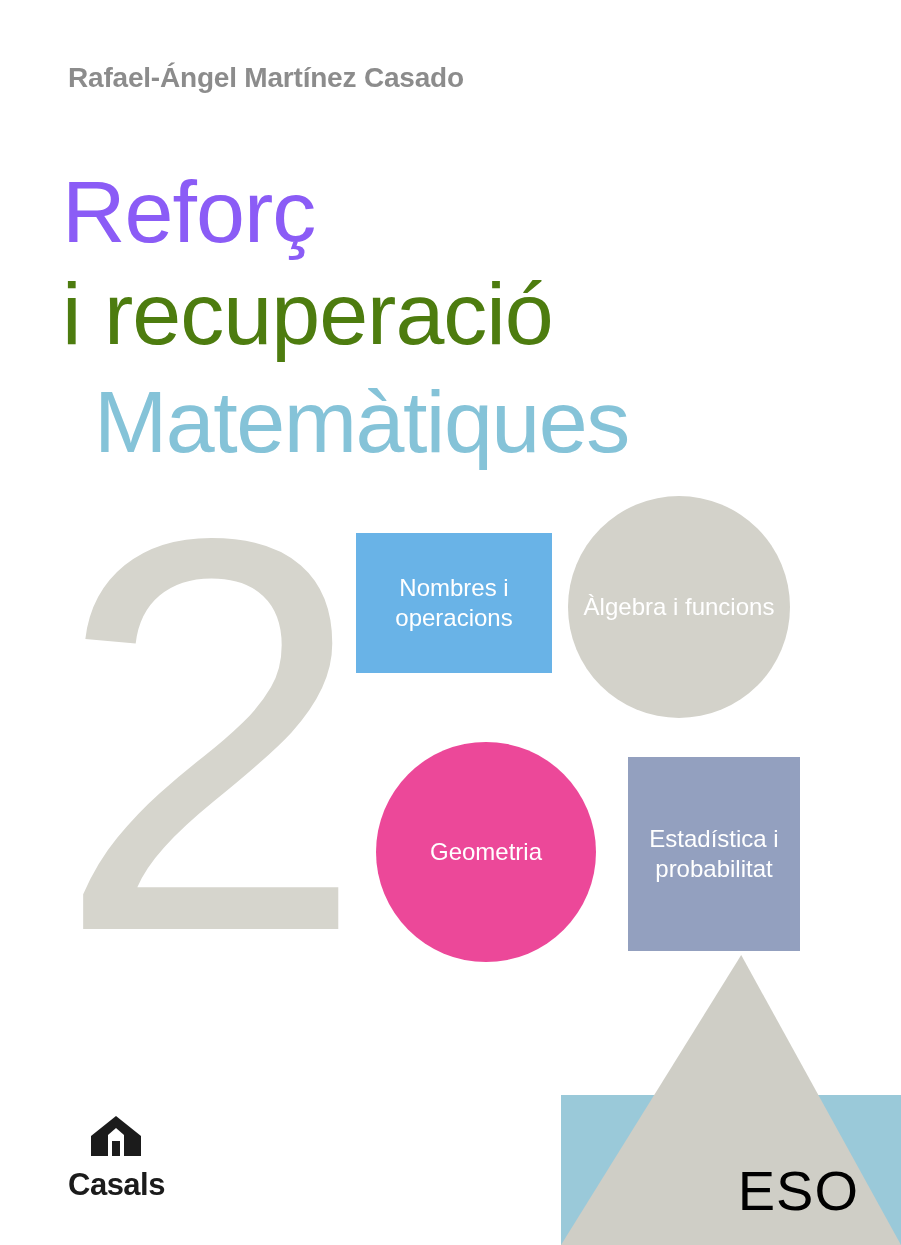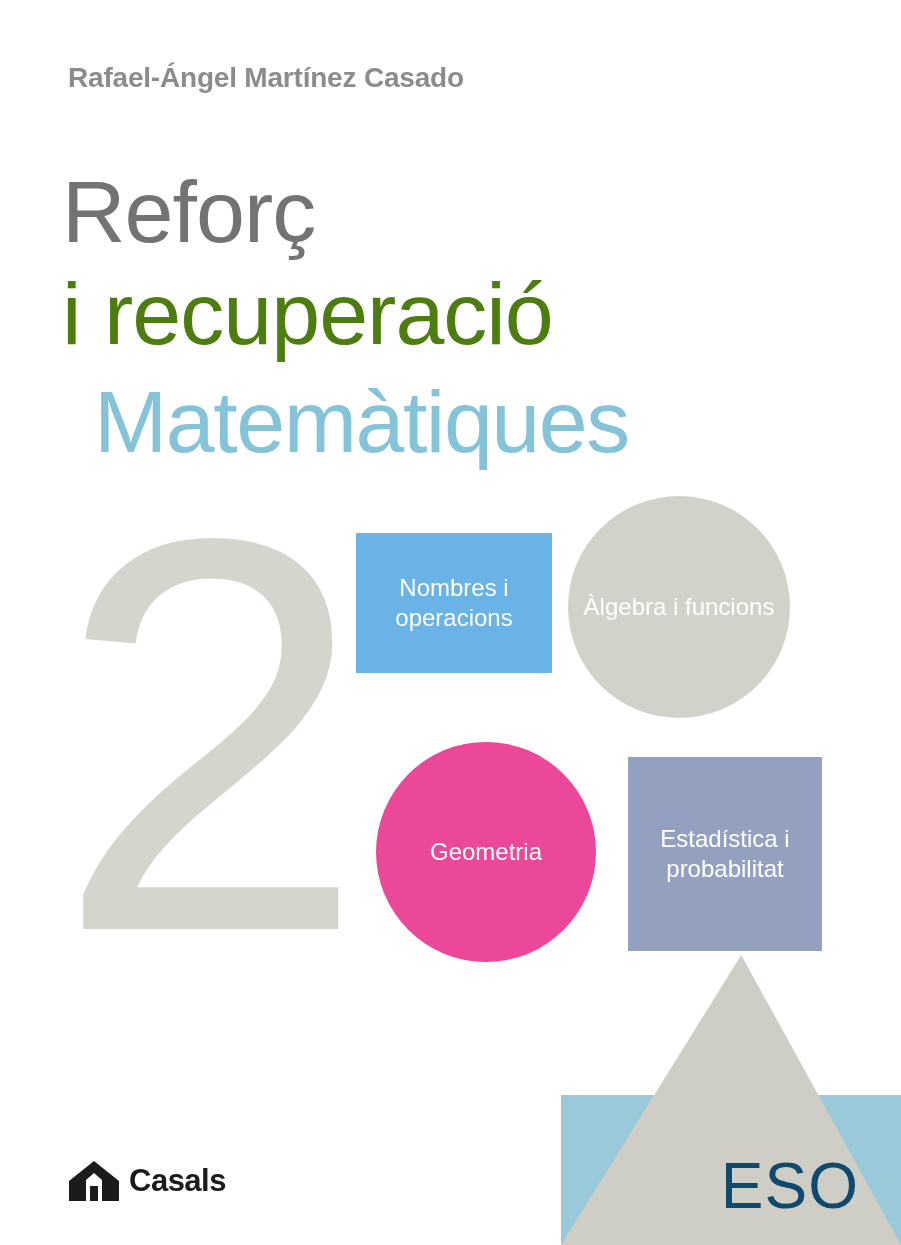--- a/index.html
+++ b/index.html
@@ -30,21 +30,21 @@
     white-space: nowrap;
   }
 
   
   .title-line1 {
     position: absolute;
     left: 62px;
     top: 168px;
     font-size: 88px;
     font-weight: normal;
-    color: #737373;
+    color: #8b5cf6;
     line-height: 1;
     letter-spacing: -1px;
   }
   .title-line2 {
     position: absolute;
     left: 62px;
     top: 270px;
     font-size: 88px;
     font-weight: normal;
     color: #4d7c0f;
@@ -108,21 +108,21 @@
     left: 376px;
     top: 742px;
     width: 220px;
     height: 220px;
     background: #ec4899;
     border-radius: 50%;
   }
   .shape-stats {
     left: 628px;
     top: 757px;
-    width: 194px;
+    width: 172px;
     height: 194px;
     background: #93a0bf;
   }
 
   
   .corner-blue {
     position: absolute;
     right: 0;
     bottom: 0;
     width: 340px;
@@ -135,34 +135,35 @@
     bottom: 0;
     width: 340px;
     height: 290px;
     background: #cfcec6;
     clip-path: polygon(53% 0%, 100% 100%, 0% 100%);
   }
   .eso {
     position: absolute;
     right: 42px;
     bottom: 22px;
-    font-size: 64px;
-    font-weight: normal;
-    color: #0c4a6e;
+    font-size: 56px;
+    font-weight: normal;
+    color: #000000;
     letter-spacing: 1px;
   }
 
   
   .logo {
     position: absolute;
     left: 68px;
     bottom: 42px;
     display: flex;
     align-items: center;
     gap: 9px;
+    flex-direction: column;
   }
   .logo-mark {
     width: 52px;
     height: 44px;
     position: relative;
   }
   .logo-text {
     font-size: 31px;
     font-weight: bold;
     color: #1b1b1b;

